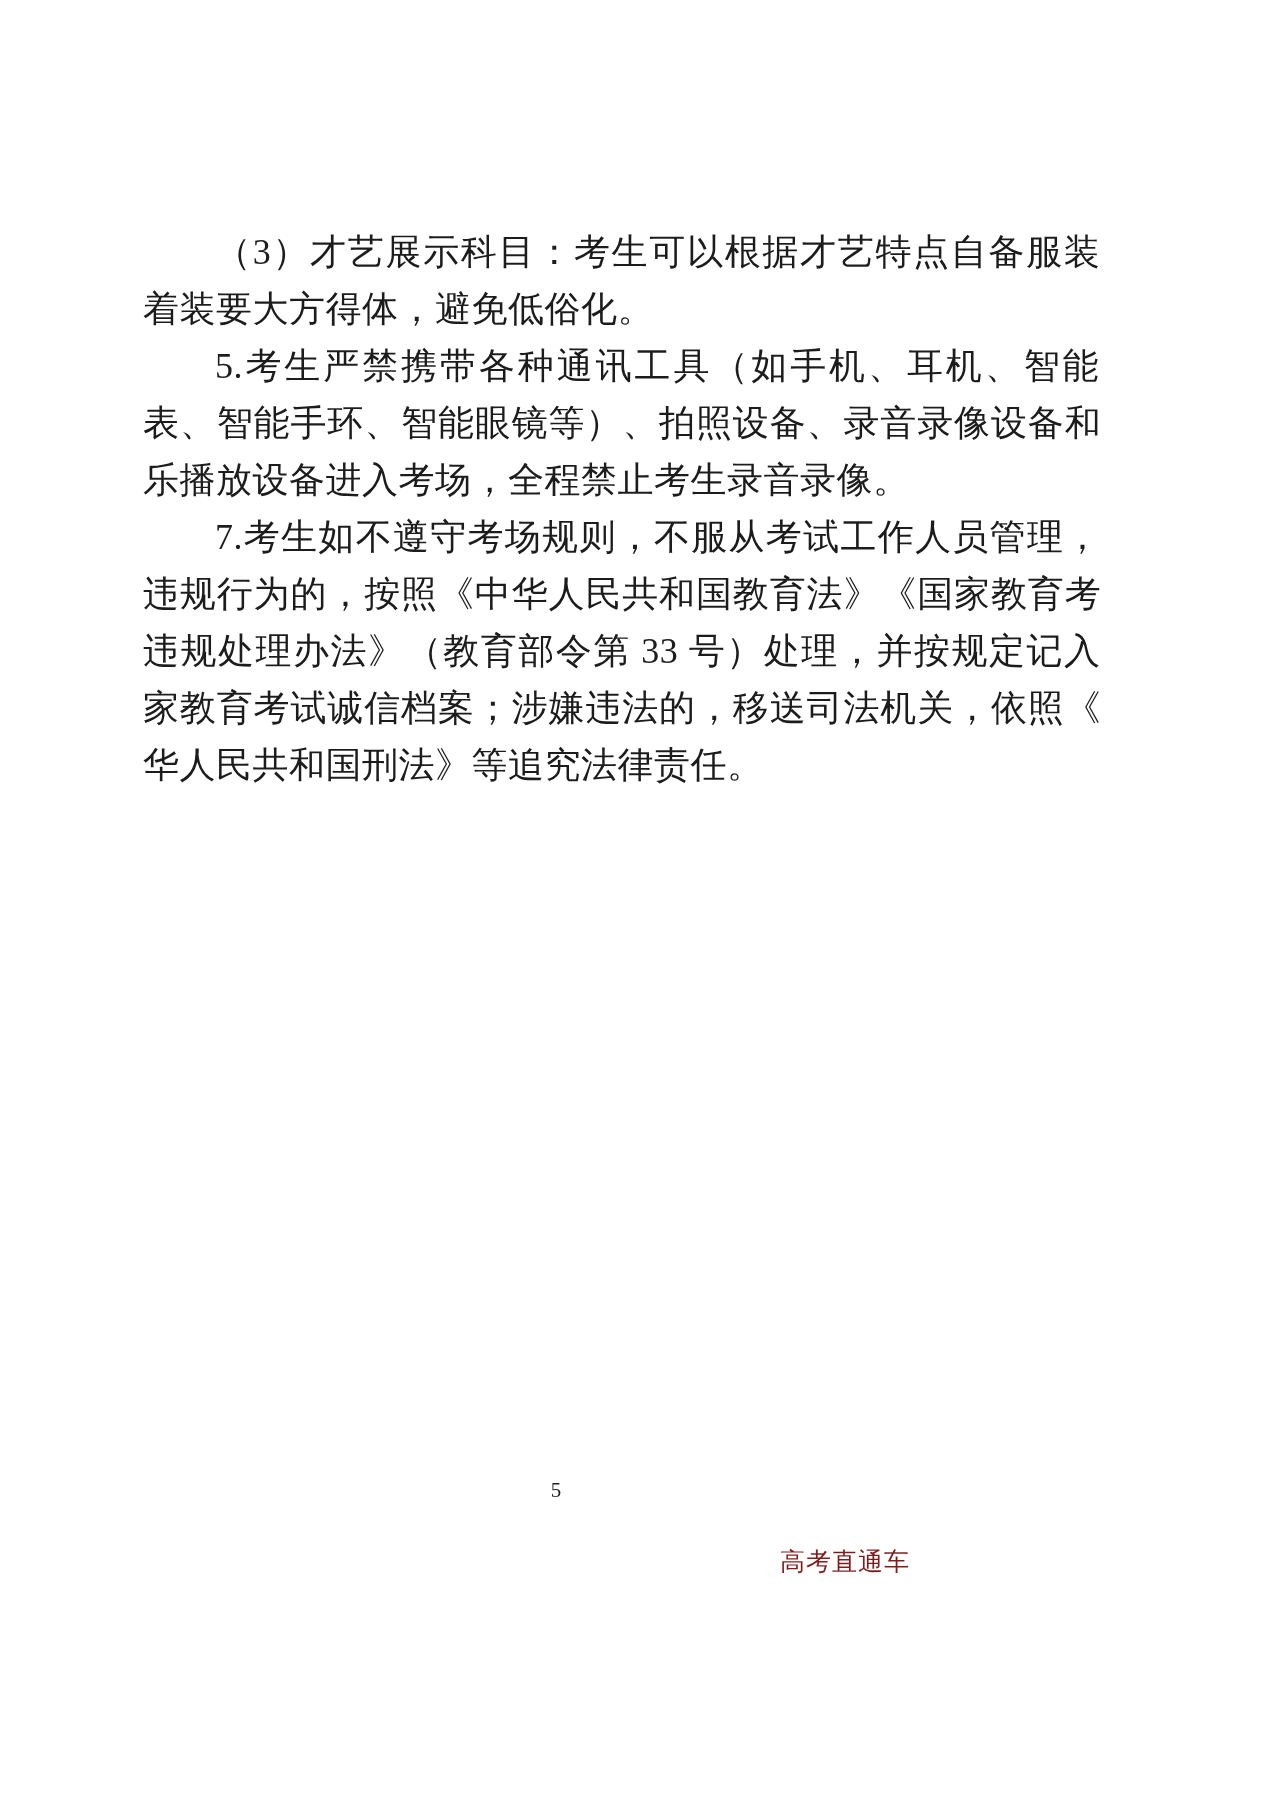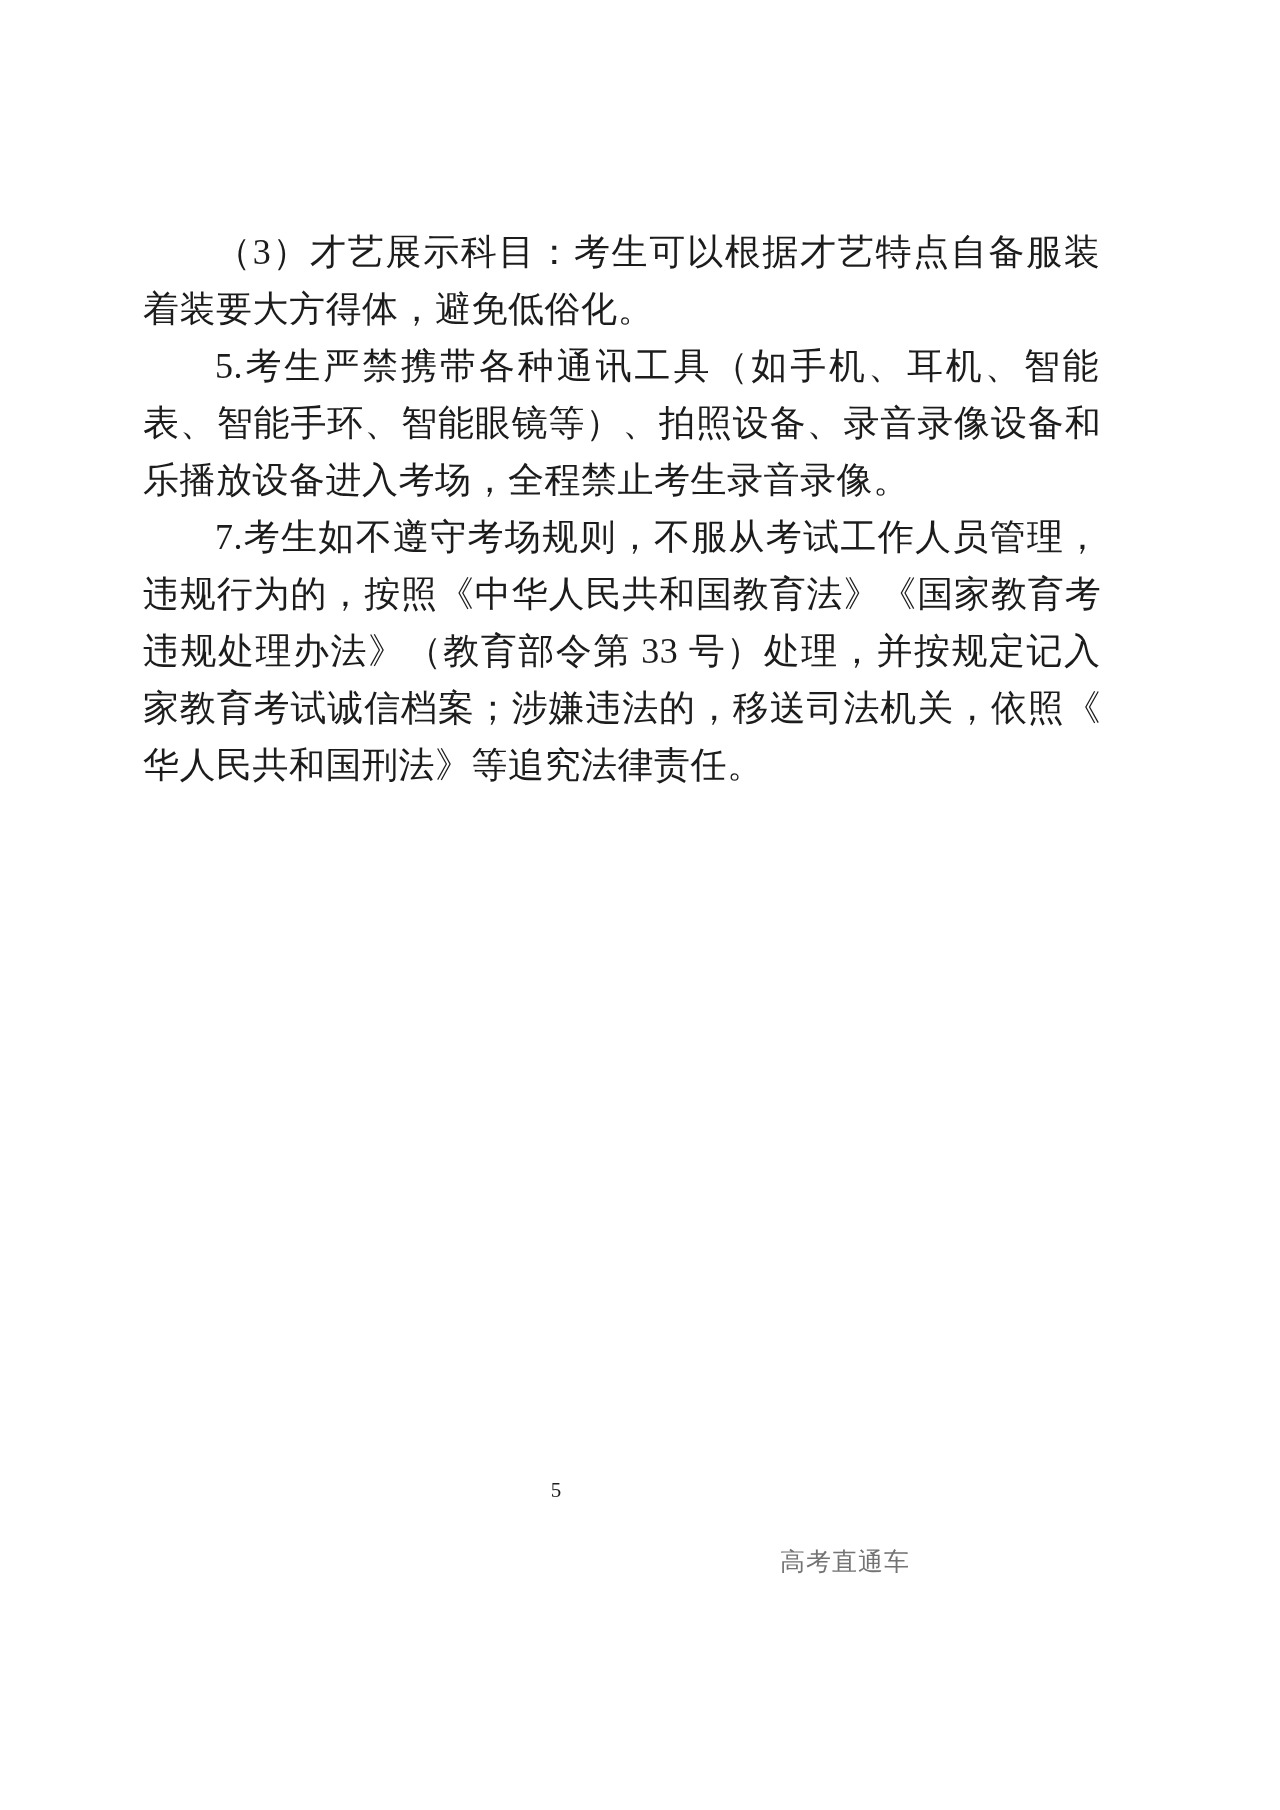--- a/index.html
+++ b/index.html
@@ -39,21 +39,21 @@
     text-align: center;
     font-size: 21px;
     color: #1c1c1c;
   }
   .watermark {
     position: absolute;
     top: 1545px;
     right: 190px;
     font-size: 25px;
     letter-spacing: 1px;
-    color: #737373;
+    color: #7f1d1d;
     font-family: "Liberation Sans", "DejaVu Sans", sans-serif;
   }
 </style>
 </head>
 <body>
 
 <div class="page">
   <div class="content">
     <p>（3）才艺展示科目：考生可以根据才艺特点自备服装，着装要大方得体，避免低俗化。</p>
     <p>5.考生严禁携带各种通讯工具（如手机、耳机、智能手表、智能手环、智能眼镜等）、拍照设备、录音录像设备和音乐播放设备进入考场，全程禁止考生录音录像。</p>

